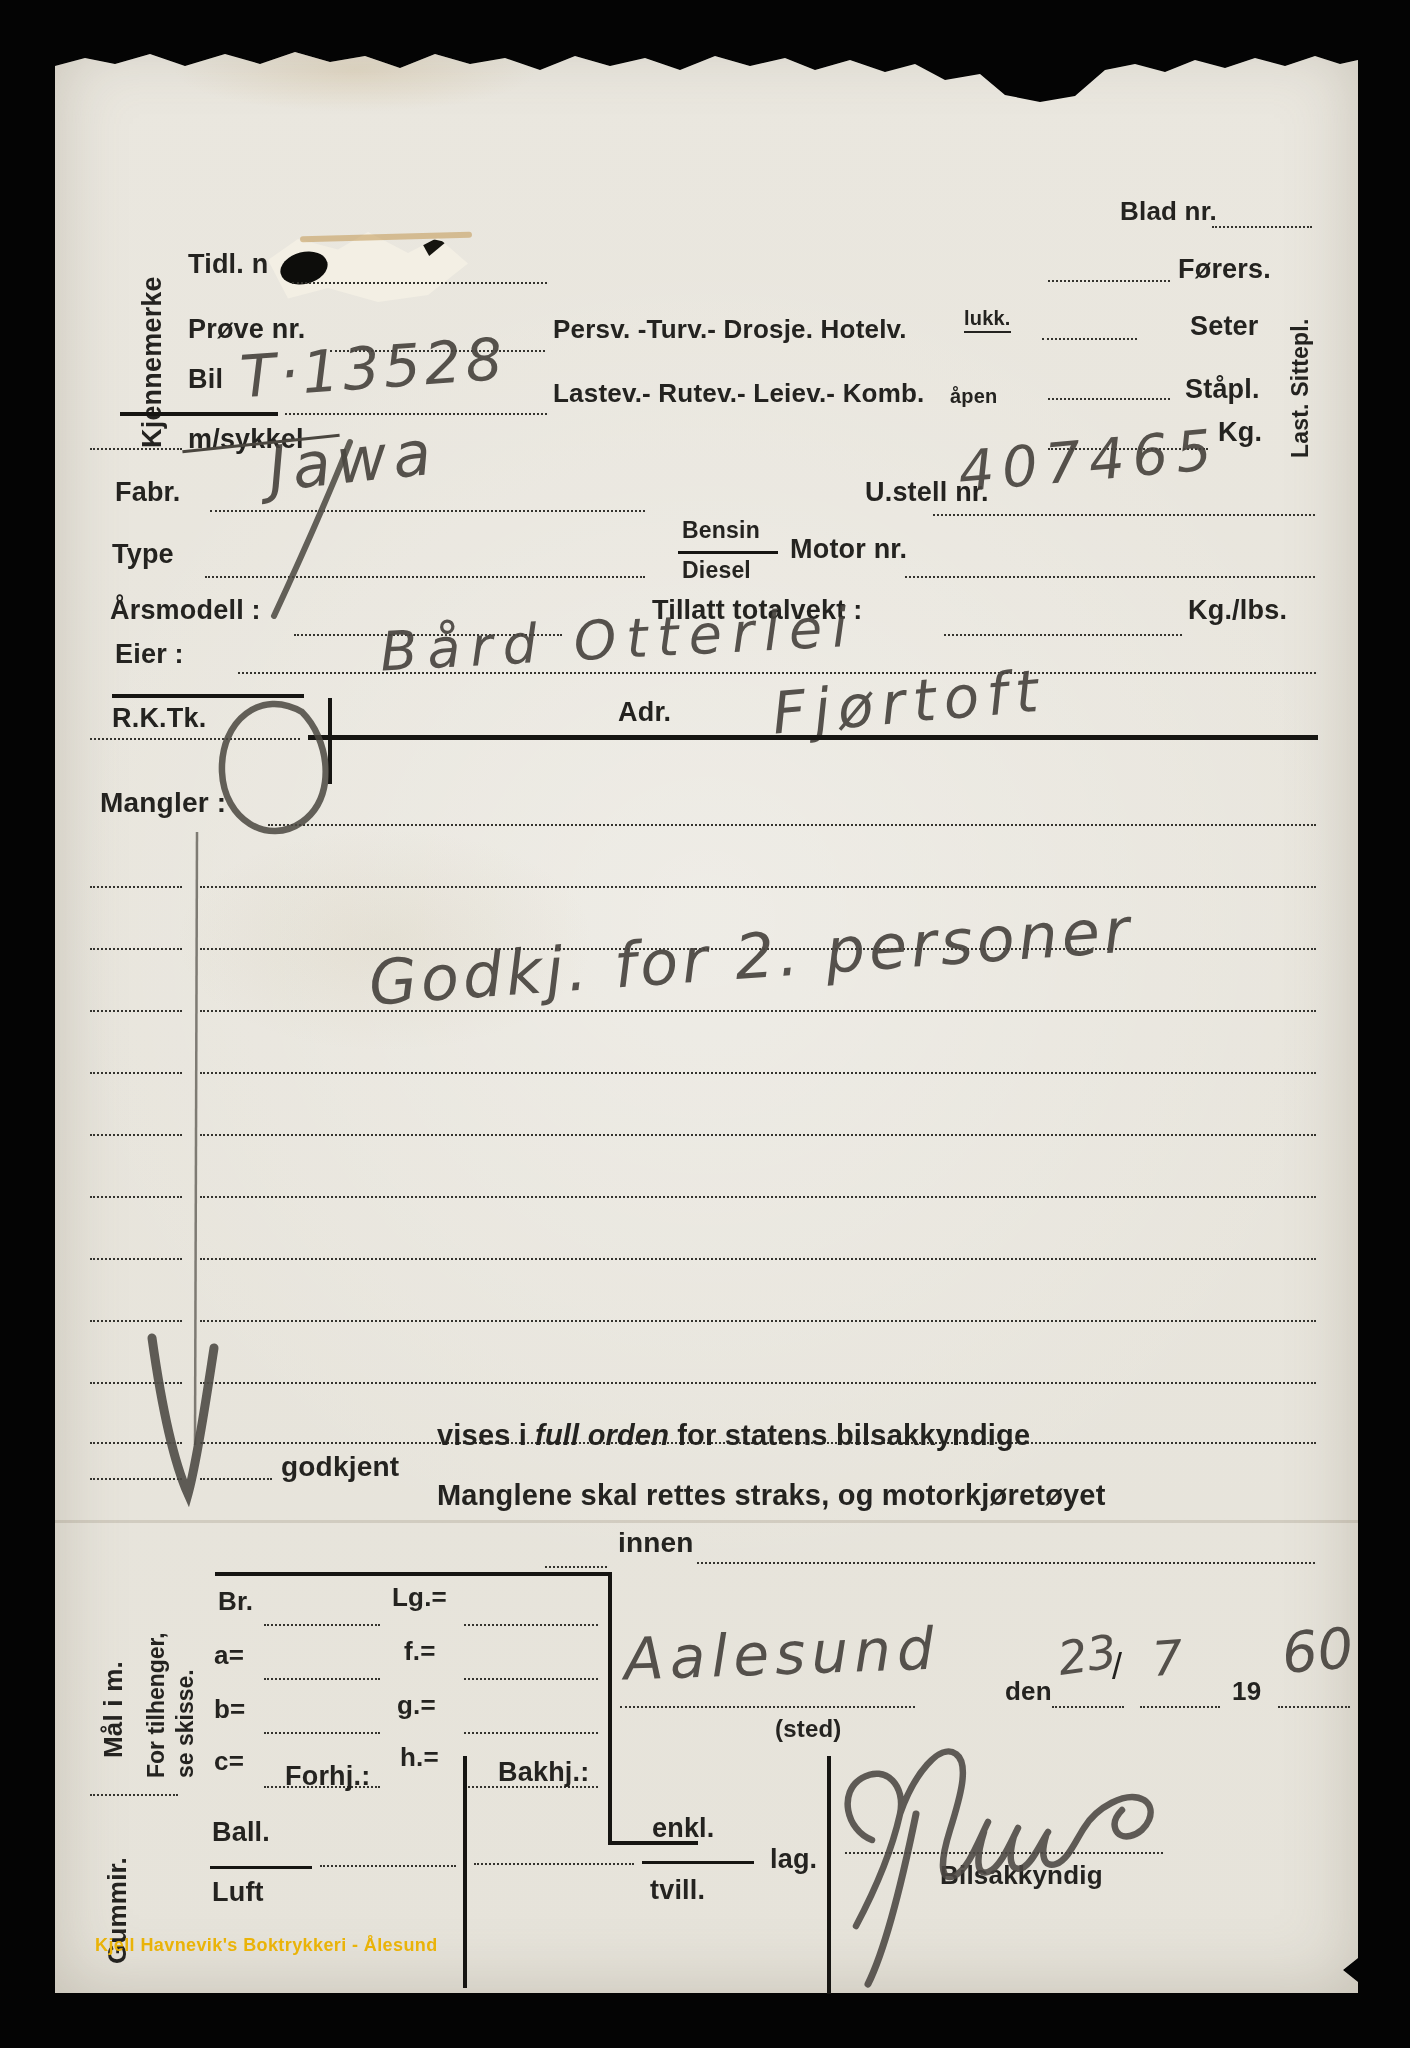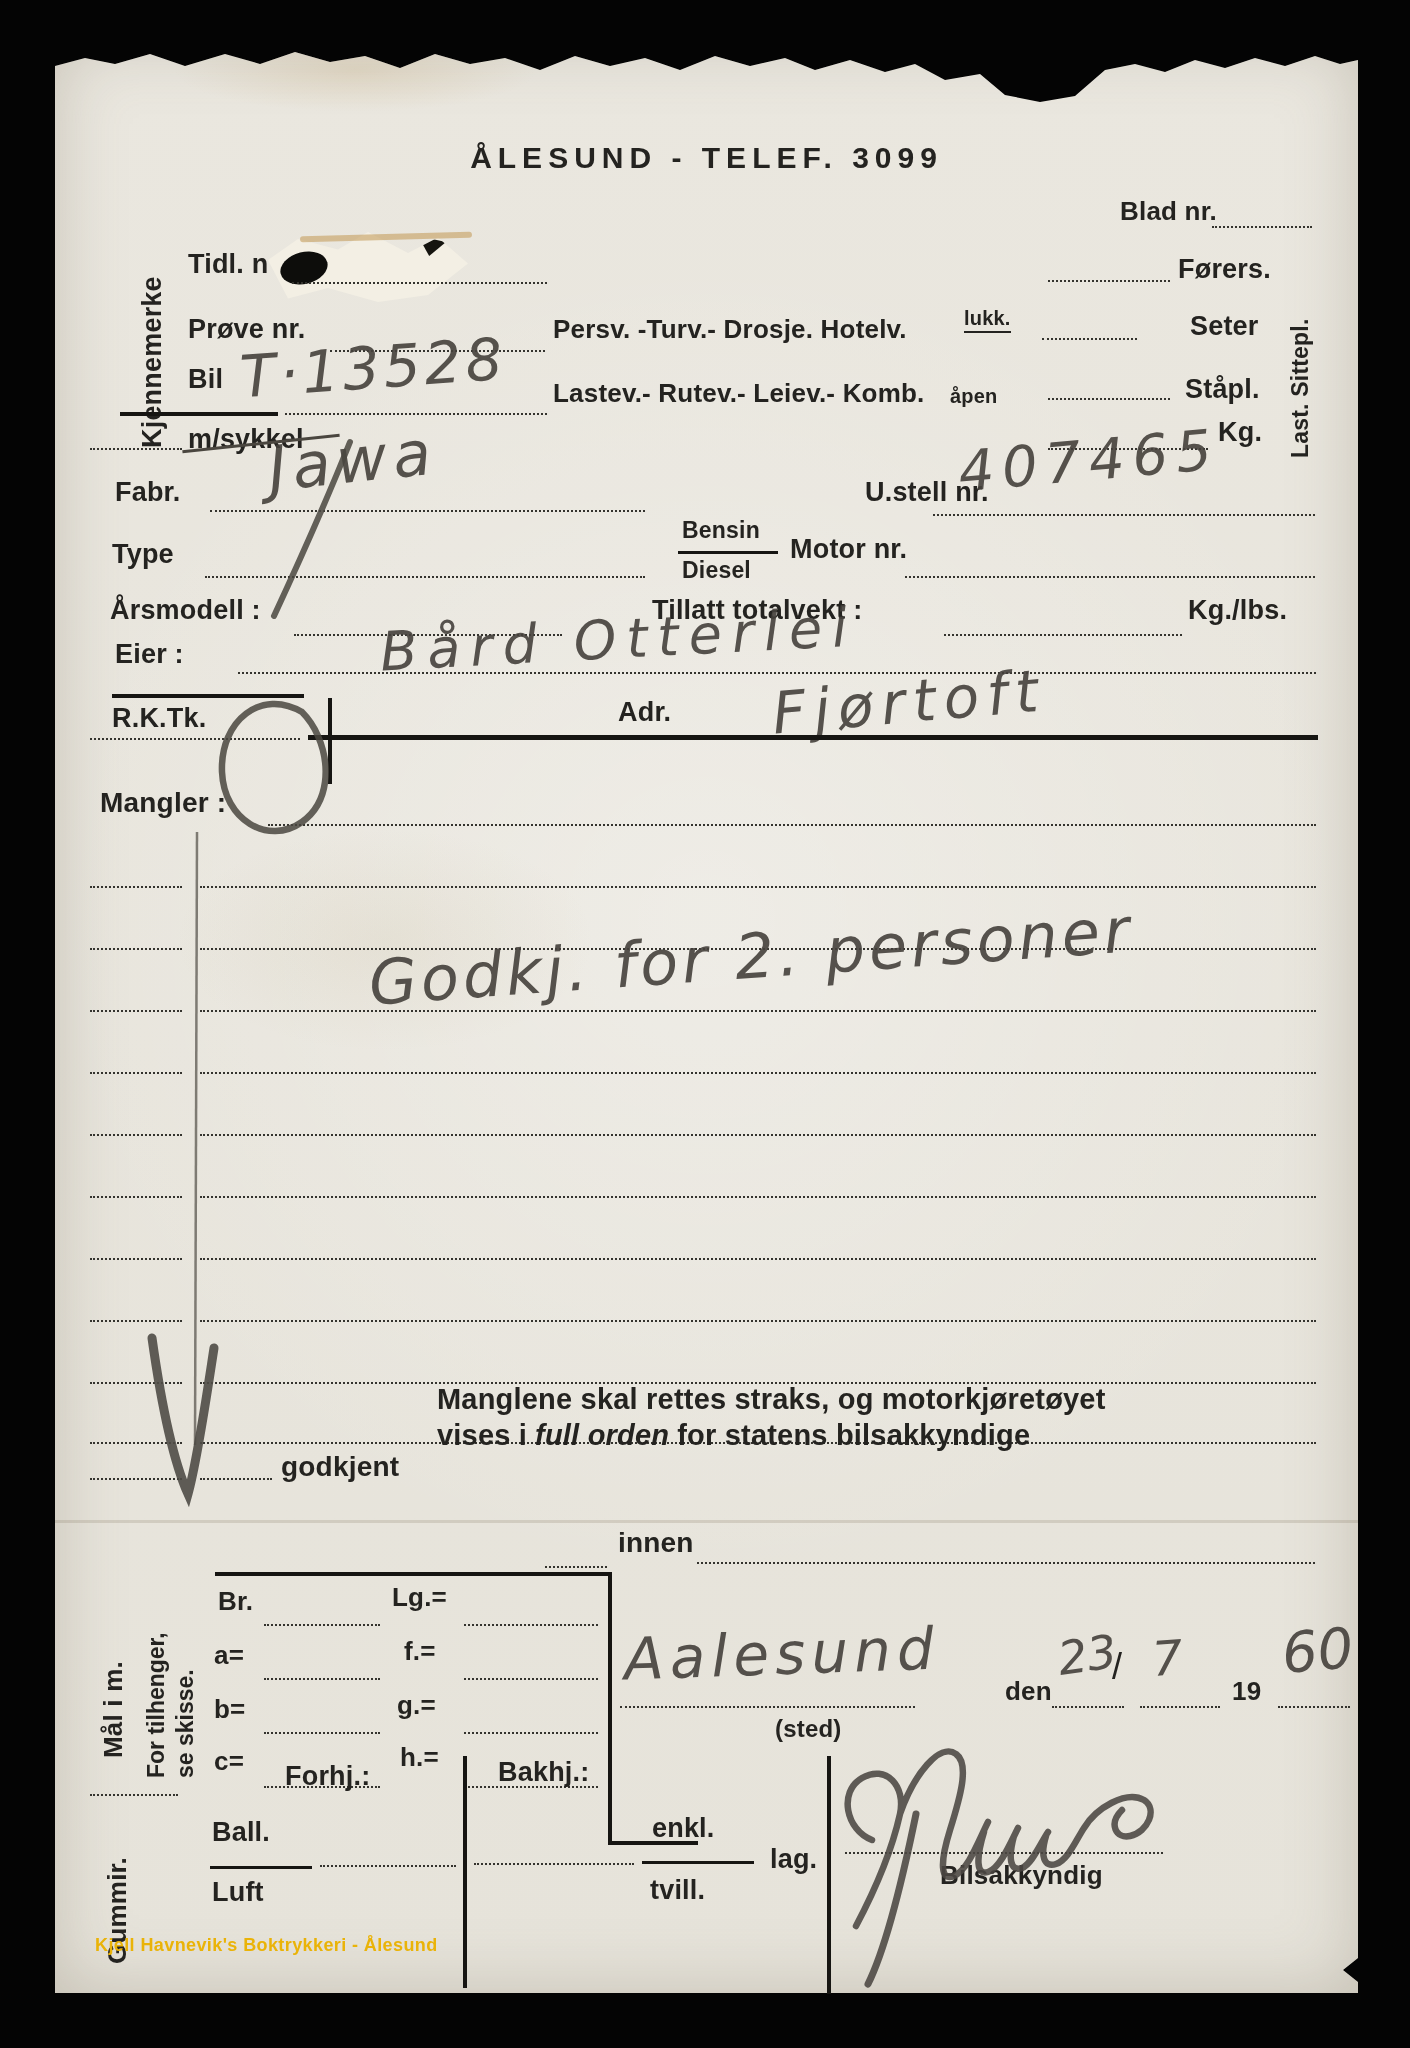--- a/index.html
+++ b/index.html
@@ -31,21 +31,20 @@
           background:rgba(130,120,95,.22);}
   svg.ink{position:absolute;left:0;top:0;pointer-events:none;}
 </style>
 </head>
 <body>
 
 <div class="page">
   <div class="paper"></div>
   <div class="crease"></div>
 
-  <div class="l" style="left:55px;top:142px;width:1303px;text-align:center;font-size:30px;letter-spacing:6px;">ÅLESUND - TELEF. 3099</div>
 
   <div class="l" style="left:1120px;top:198px;font-size:26px;">Blad nr.</div>
   <div class="dl" style="left:1212px;top:226px;width:100px;"></div>
 
   <div class="l rot" style="left:138px;top:448px;font-size:27px;">Kjennemerke</div>
 
   <div class="l" style="left:188px;top:250px;">Tidl. n</div>
   <div style="position:absolute;left:268px;top:232px;width:200px;height:70px;background:#f3efe4;
               clip-path:polygon(0 40%,15% 10%,35% 25%,50% 0,70% 30%,85% 8%,100% 45%,80% 90%,55% 100%,30% 80%,10% 95%);">
     <div style="position:absolute;left:12px;top:20px;width:48px;height:32px;background:#0d0d0b;
@@ -138,21 +137,21 @@
   <div class="dl" style="left:90px;top:1382px;width:92px;"></div>
   <div class="dl" style="left:200px;top:1382px;width:1116px;"></div>
   <div class="dl" style="left:90px;top:1442px;width:92px;"></div>
   <div class="dl" style="left:200px;top:1442px;width:1116px;"></div>
   <div class="dl" style="left:90px;top:1478px;width:92px;"></div>
   <div class="dl" style="left:200px;top:1478px;width:72px;"></div>
 
   <div class="hw" style="left:368px;top:920px;font-size:62px;transform:rotate(-4deg);letter-spacing:4px;">Godkj. for 2. personer</div>
 
   <div class="l" style="left:281px;top:1452px;font-size:28px;font-weight:600;">godkjent</div>
-  <div class="l" style="left:437px;top:1384px;font-size:29px;">Manglene skal rettes straks, og motorkjøretøyet</div>
+  <div class="l" style="left:437px;top:1480px;font-size:29px;">Manglene skal rettes straks, og motorkjøretøyet</div>
   <div class="l" style="left:437px;top:1420px;font-size:29px;">
     <span style="margin-right:8px;">vises i</span><span style="font-style:italic;margin-right:8px;">full orden</span><span>for statens bilsakkyndige</span>
   </div>
   <div class="l" style="left:618px;top:1528px;font-size:28px;font-weight:600;">innen</div>
   <div class="dl" style="left:545px;top:1566px;width:62px;"></div>
   <div class="dl" style="left:697px;top:1562px;width:618px;"></div>
 
   <div class="bar" style="left:215px;top:1572px;width:396px;height:3.5px;"></div>
   <div class="bar" style="left:608px;top:1572px;width:3.5px;height:272px;"></div>
   <div class="bar" style="left:608px;top:1841px;width:90px;height:4px;"></div>

